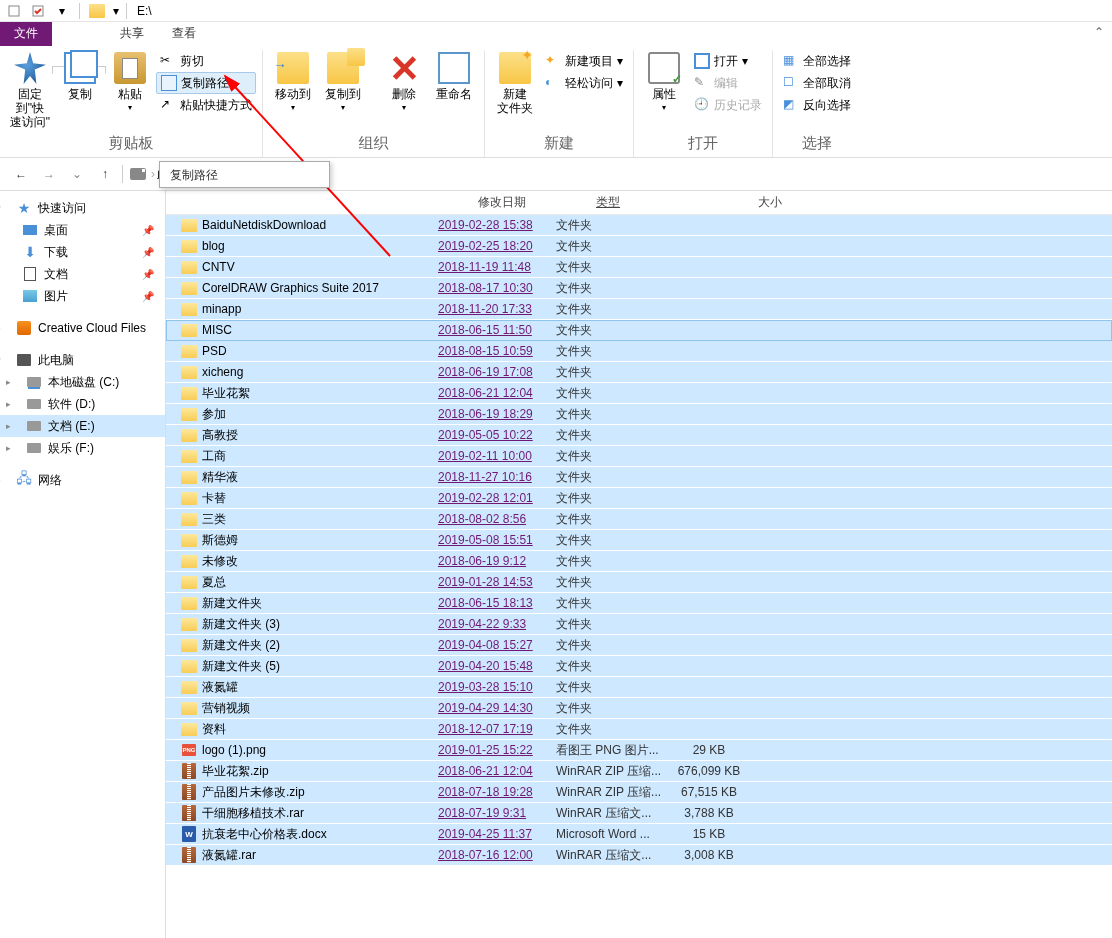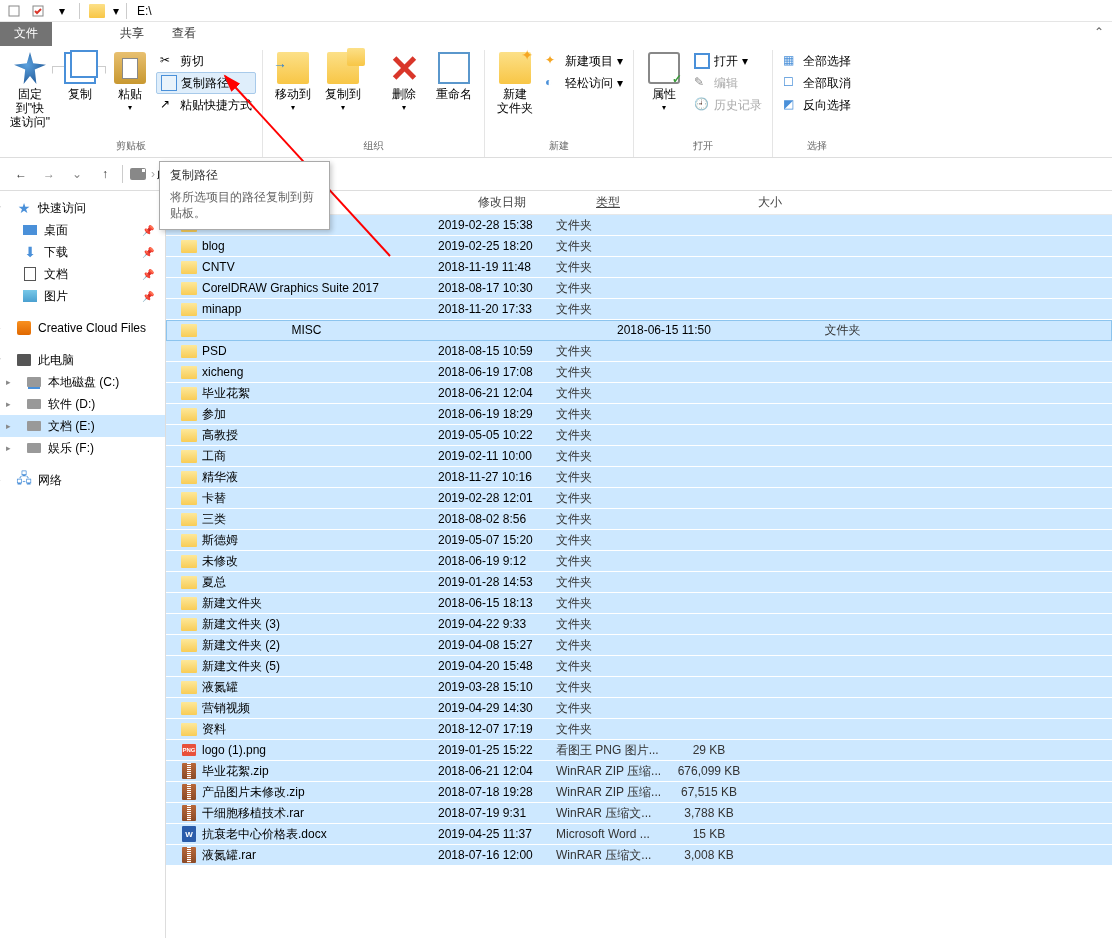--- a/index.html
+++ b/index.html
@@ -7,34 +7,34 @@
 
 .titlebar { height: 22px; background: #fff; display: flex; align-items: center; padding-left: 3px; border-bottom: 1px solid #e5e5e5; }
 .titlebar .qat { display: flex; gap: 2px; align-items: center; }
 .titlebar .qat-item { width: 22px; height: 18px; display: flex; align-items: center; justify-content: center; }
 .titlebar .div { width: 1px; height: 16px; background: #ccc; margin: 0 4px; }
 .titlebar .folder-icon { width: 16px; height: 14px; background: linear-gradient(#fce088,#f8c646); border-radius: 1px; }
 .titlebar .path { margin-left: 6px; color: #000; }
 
 .tabs { height: 24px; display: flex; background: #fff; }
 .tab { padding: 3px 14px; color: #333; cursor: default; }
-.tab.file { background: #737373; color: #fff; padding-left: 14px; }
+.tab.file { background: #701a75; color: #fff; padding-left: 14px; }
 .tab.active { border: 1px solid #ccc; border-bottom: 1px solid #fff; margin-top: 44px; }
 .caret-toggle { margin-left: auto; padding: 3px 8px; color: #666; }
 
 .ribbon { height: 112px; background: #fff; border-bottom: 1px solid #ddd; display: flex; padding-top: 4px; }
 .ribbon-group { display: flex; flex-direction: column; align-items: center; padding: 0 6px; border-right: 1px solid #e5e5e5; }
 .ribbon-group:last-child { border-right: 0; }
 .ribbon-row { display: flex; align-items: flex-start; gap: 2px; flex: 1; }
 .ribbon-btn-large { display: flex; flex-direction: column; align-items: center; width: 48px; padding: 2px 2px 0; text-align: center; line-height: 14px; }
 .ribbon-btn-large .ico { width: 32px; height: 32px; margin-bottom: 3px; }
 .ribbon-btn-small { display: flex; align-items: center; gap: 4px; padding: 2px 4px; height: 22px; white-space: nowrap; }
 .ribbon-btn-small .ico { width: 16px; height: 16px; }
 .ribbon-col { display: flex; flex-direction: column; }
-.group-label { color: #666; padding: 2px 0 4px; font-size: 10px; }
+.group-label { color: #666; padding: 2px 0 4px; font-size: 15px; }
 
 .ico-pin { background: radial-gradient(circle at 40% 40%, #5aa0dd, #2f6aa8 60%); border-radius: 2px; clip-path: polygon(50% 0,60% 35%,100% 40%,65% 55%,70% 100%,50% 75%,30% 100%,35% 55%,0 40%,40% 35%);}
 .ico-copy { border: 2px solid #4a90d9; background:#fff; position:relative;}
 .ico-copy::after{content:"";position:absolute;left:4px;top:-4px;right:-4px;bottom:4px;border:2px solid #4a90d9;background:#fff;}
 .ico-paste { background: linear-gradient(#e8c070,#c89830); border-radius: 3px; position:relative;}
 .ico-paste::after{content:"";position:absolute;inset:20% 25% 15% 25%;background:#fff;border:1px solid #888;}
 .ico-move { background: linear-gradient(#fce088,#f8c646); border-radius:2px; position:relative;}
 .ico-move::before{content:"→";position:absolute;left:-4px;top:4px;color:#2f80d0;font-weight:bold;font-size:14px;}
 .ico-copyto{background: linear-gradient(#fce088,#f8c646); border-radius:2px; position:relative;}
 .ico-copyto::after{content:"";position:absolute;right:-6px;top:-4px;width:18px;height:18px;background:linear-gradient(#fce088,#f8c646);border-radius:2px;}
@@ -87,29 +87,29 @@
 
 .file-area{flex:1;border-left:1px solid #ddd;display:flex;flex-direction:column;}
 .columns{display:flex;height:24px;align-items:center;border-bottom:1px solid #e8e8e8;color:#444;}
 .col{padding:0 6px;}
 .col-name{width:272px;padding-left:38px;}
 .col-date{width:118px;margin-left:34px;}
 .col-type{width:114px;text-decoration:underline;}
 .col-size{width:84px;text-align:right;}
 .file-list{flex:1;overflow:auto;}
 .file-row{display:flex;height:21px;align-items:center;background:#cde8ff;border-bottom:1px solid #fff;}
-.file-row.sel{background:#cde8ff;outline:1px solid #8cc4ee;outline-offset:-1px;justify-content:space-between;}
+.file-row.sel{background:#cde8ff;outline:1px solid #8cc4ee;outline-offset:-1px;}
 .file-row .fico{width:18px;height:16px;margin-left:14px;margin-right:4px;display:flex;align-items:center;justify-content:center;}
 .fico-folder{width:16px;height:13px;background:linear-gradient(#fde89a,#f8cc56);border-radius:1px;}
 .fico-png{width:14px;height:12px;background:#e8503a;border-radius:1px;display:flex;align-items:center;justify-content:center;color:#fff;font-size:6px;font-weight:bold;}
 .fico-zip{width:14px;height:16px;background:linear-gradient(#b8683a,#8a4a28);border-radius:1px;position:relative;}
 .fico-zip::after{content:"";position:absolute;left:5px;top:0;bottom:0;width:4px;background:repeating-linear-gradient(#fff,#fff 1px,#b8683a 1px,#b8683a 2px);}
 .fico-docx{width:14px;height:16px;background:#2a5caa;border-radius:1px;display:flex;align-items:center;justify-content:center;color:#fff;font-size:8px;font-weight:bold;}
 .fr-name{width:236px;color:#000;overflow:hidden;text-overflow:ellipsis;white-space:nowrap;}
-.fr-date{width:118px;color:#000000;}
+.fr-date{width:118px;color:#701a75;text-decoration:underline;}
 .fr-type{width:114px;color:#333;overflow:hidden;text-overflow:ellipsis;white-space:nowrap;}
 .fr-size{width:84px;text-align:center;color:#333;padding-right:6px;}
 
 .tooltip{position:absolute;left:159px;top:161px;width:171px;background:#fff;border:1px solid #aaa;box-shadow:2px 2px 5px rgba(0,0,0,0.2);padding:0;z-index:50;}
 .tooltip-title{padding:5px 10px 3px;color:#333;}
 .tooltip-body{padding:2px 10px 8px;color:#666;line-height:16px;}
 
 .arrow-line{position:absolute;z-index:40;pointer-events:none;}
 </style>
 </head>
@@ -505,21 +505,21 @@
           <div class="fr-name">三类</div>
           <div class="fr-date">2018-08-02 8:56</div>
           <div class="fr-type">文件夹</div>
           <div class="fr-size"></div>
         </div>
         <div class="file-row">
           <div class="fico">
             <div class="fico-folder"></div>
           </div>
           <div class="fr-name">斯德姆</div>
-          <div class="fr-date">2019-05-07 15:20</div>
+          <div class="fr-date">2019-05-08 15:51</div>
           <div class="fr-type">文件夹</div>
           <div class="fr-size"></div>
         </div>
         <div class="file-row">
           <div class="fico">
             <div class="fico-folder"></div>
           </div>
           <div class="fr-name">未修改</div>
           <div class="fr-date">2018-06-19 9:12</div>
           <div class="fr-type">文件夹</div>
@@ -650,21 +650,20 @@
           <div class="fr-date">2018-07-16 12:00</div>
           <div class="fr-type">WinRAR 压缩文...</div>
           <div class="fr-size">3,008 KB</div>
         </div>
       </div>
   </div>
 </div>
 
 <div class="tooltip">
   <div class="tooltip-title">复制路径</div>
-  <div class="tooltip-body">将所选项目的路径复制到剪贴板。</div>
 </div>
 
 <svg class="arrow-line" style="left:0;top:0;" width="1112" height="938">
   <defs>
       <marker id="arr" markerWidth="10" markerHeight="10" refX="8" refY="3" orient="auto">
     <path d="M0,0 L0,6 L9,3 z" fill="#ff0000"></path>
   </marker>
     </defs>
   <line x1="390" y1="256" x2="225" y2="76" stroke="#ff0000" stroke-width="2" marker-end="url(#arr)"></line>
 </svg>

